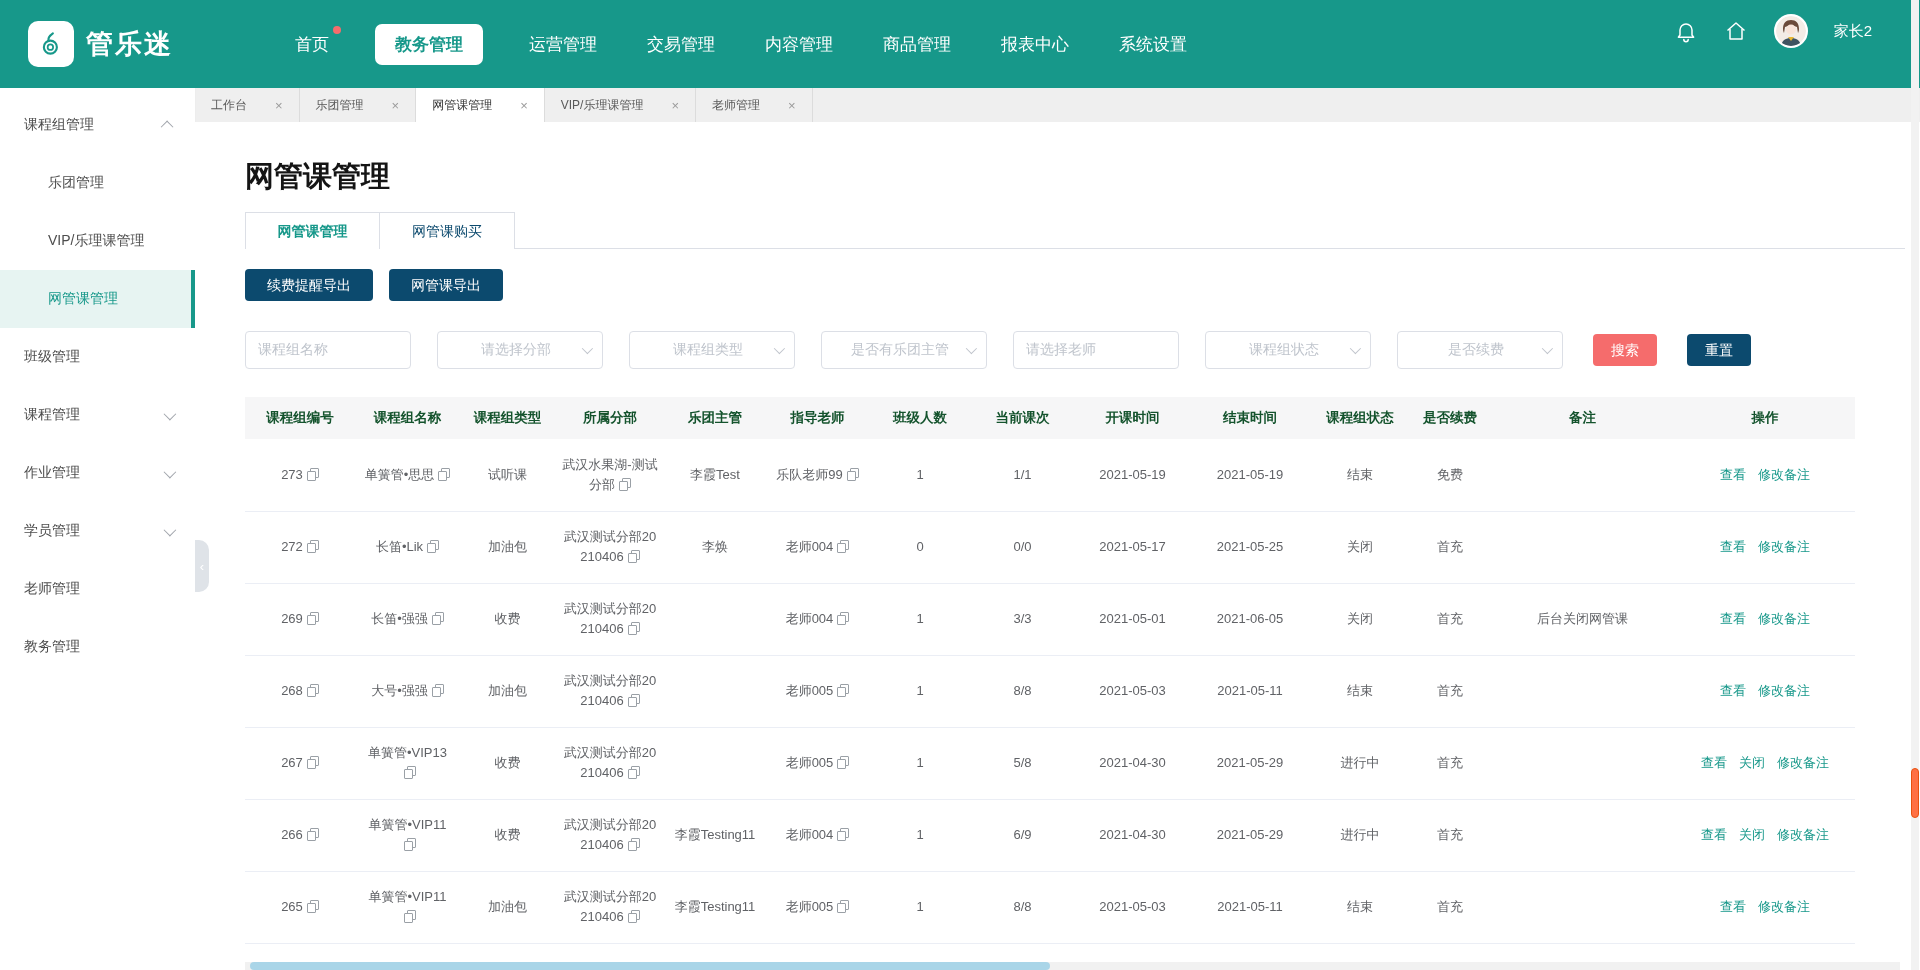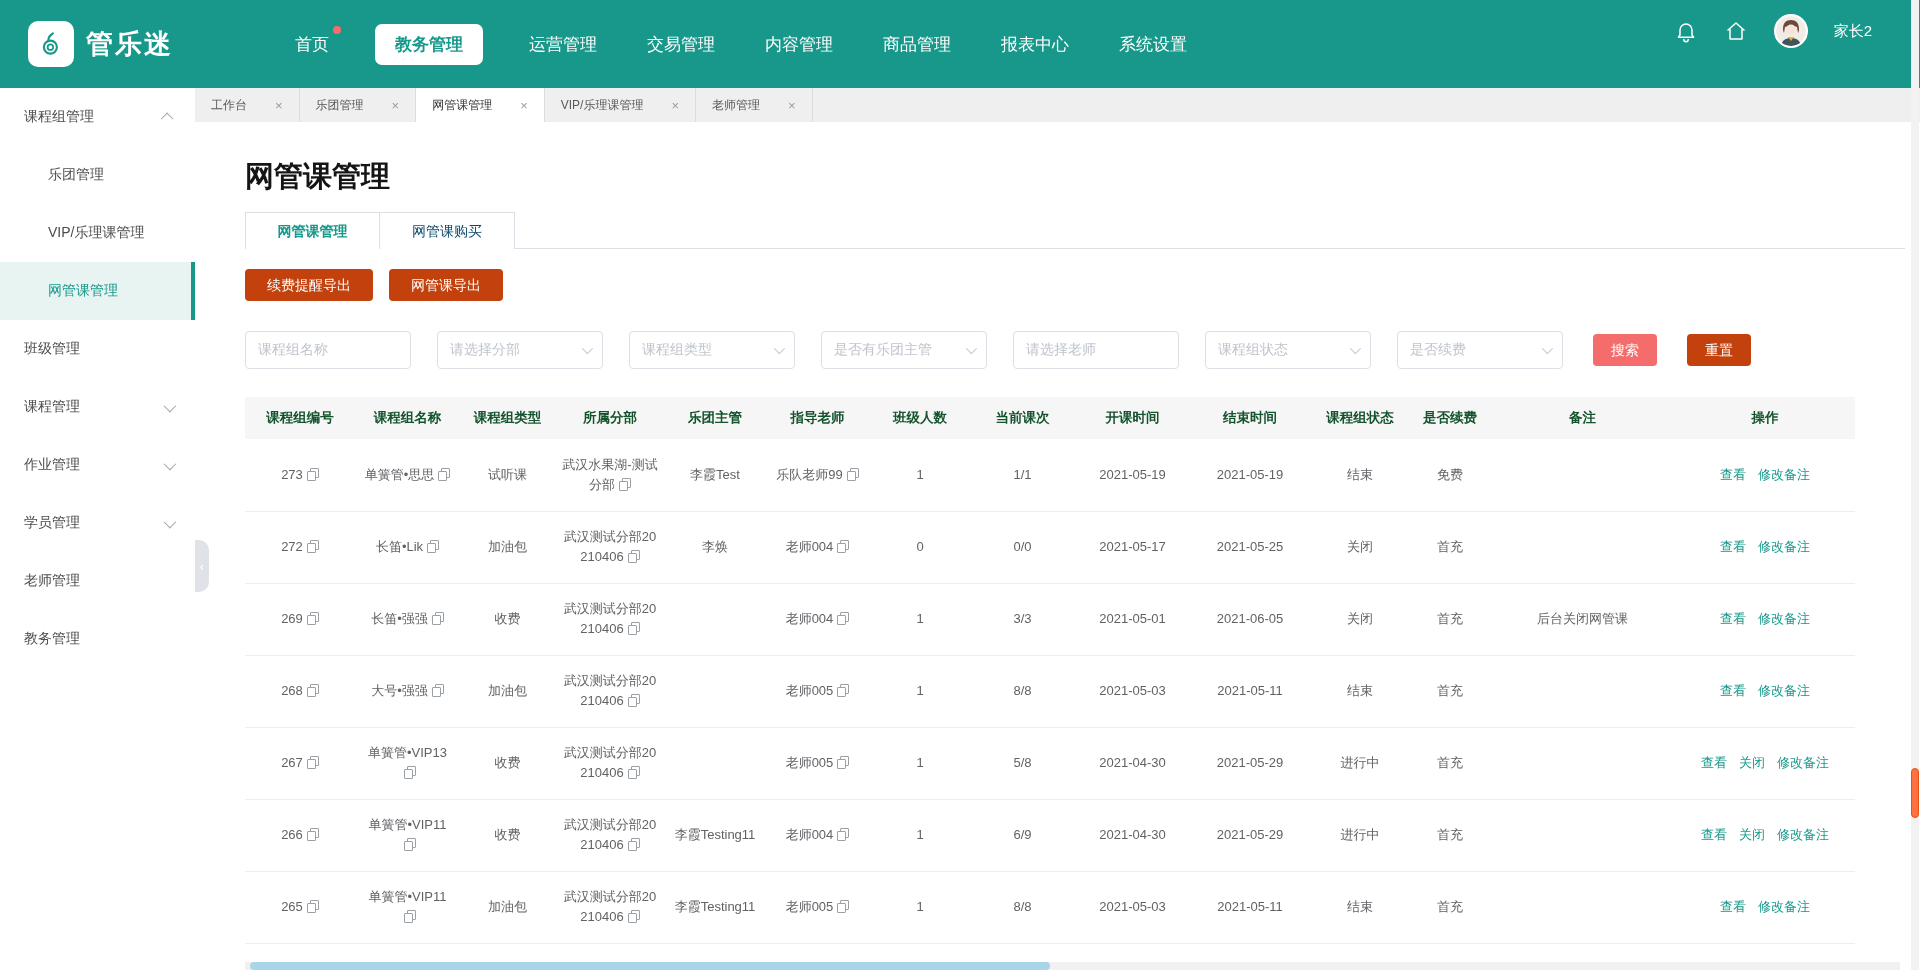--- a/index.html
+++ b/index.html
@@ -14,21 +14,21 @@
   .nav-item { color:#fff; font-size:17px; cursor:pointer; position:relative; white-space:nowrap; padding:9px 4px; }
   .nav-item.active { background:#fff; color:#17988a; border-radius:7px; padding:9px 20px; font-weight:bold; }
   .nav-item .dot { position:absolute; top:2px; right:-8px; width:8px; height:8px; background:#f56c6c; border-radius:50%; }
   .top-right { position:absolute; right:48px; top:0; height:62px; display:flex; align-items:center; gap:26px; }
   .icon-btn { width:24px; height:24px; cursor:pointer; display:flex; }
   .avatar { width:34px; height:34px; border-radius:50%; background:#fff; overflow:hidden; border:2px solid #fff; cursor:pointer; }
   .user-name { color:#fff; font-size:15px; cursor:pointer; }
 
   
   .workspace { display:flex; height:882px; }
-  .sidebar { width:195px; background:#fff; position:relative; flex:none; padding-top:0; box-shadow:1px 0 0 #ededed; }
+  .sidebar { width:195px; background:#fff; position:relative; flex:none; padding-top:8px; box-shadow:1px 0 0 #ededed; }
   .side-item { height:58px; display:flex; align-items:center; font-size:14px; color:#4d4d4d; cursor:pointer; padding:0 22px 0 24px; position:relative; }
   .side-item.sub { padding-left:48px; }
   .side-item.active { background:#e7f4f2; color:#17988a; }
   .side-item.active::after { content:""; position:absolute; right:0; top:0; width:4px; height:100%; background:#17988a; }
   .side-item .chev { margin-left:auto; width:9px; height:9px; border-right:1.4px solid #a0a4ab; border-bottom:1.4px solid #a0a4ab; }
   .chev.down { transform:rotate(45deg) translateY(-2px); }
   .chev.up { transform:rotate(-135deg) translateY(-2px); }
   .collapse-handle { position:absolute; right:-14px; top:452px; width:14px; height:52px; background:#dfe3e8; border-radius:0 10px 10px 0; color:#fff; font-size:13px; display:flex; align-items:center; justify-content:center; cursor:pointer; z-index:5; }
 
   
@@ -42,26 +42,26 @@
   .content { flex:1; background:#fff; position:relative; overflow:hidden; padding:34px 15px 0 50px; }
   .page-title { font-size:29px; font-weight:bold; color:#141414; height:44px; line-height:40px; }
 
   .card-tabs { display:flex; margin-top:12px; border-bottom:1px solid #dcdfe6; height:37px; }
   .card-tab { width:135px; height:37px; line-height:36px; text-align:center; font-size:14px; color:#0c4a6e; border:1px solid #dcdfe6; border-bottom:none; background:#fff; cursor:pointer; }
   .card-tab + .card-tab { border-left:none; }
   .card-tab.active { color:#17988a; font-weight:bold; position:relative; }
   .card-tab.active::after { content:""; position:absolute; left:0; right:0; bottom:-1px; height:1px; background:#fff; }
 
   .btn-row { margin-top:20px; display:flex; gap:16px; }
-  .btn { height:32px; padding:0 22px; background:#c2410c; color:#fff; font-size:14px; border:none; border-radius:4px; cursor:pointer; line-height:32px; }
+  .btn { height:32px; padding:0 22px; background:#0c4a6e; color:#fff; font-size:14px; border:none; border-radius:4px; cursor:pointer; line-height:32px; }
   .btn.danger { background:#f56c6c; }
 
   .filter-row { margin-top:30px; display:flex; align-items:center; gap:26px; }
   .field { width:166px; height:38px; border:1px solid #dcdfe6; border-radius:4px; display:flex; align-items:center; padding:0 12px; font-size:14px; color:#bfc4cc; cursor:text; background:#fff; }
-  .field.select { cursor:pointer; }
+  .field.select { cursor:pointer;text-align:center; }
   .field .ph { flex:1; white-space:nowrap; overflow:hidden; }
   .field .caret { width:8px; height:8px; border-right:1.4px solid #c0c4cc; border-bottom:1.4px solid #c0c4cc; transform:rotate(45deg) translateY(-2px); flex:none; }
   .filter-row .btn { margin-left:4px; padding:0 18px; }
 
   
   table { margin-top:28px; border-collapse:collapse; table-layout:fixed; width:1610px; }
   thead th { background:#f6f6f7; height:42px; font-size:13.5px; color:#14532d; font-weight:bold; text-align:center; }
   tbody td { height:72px; font-size:13px; color:#606266; text-align:center; border-bottom:1px solid #ebeef5; padding:6px 6px; line-height:20px; word-break:break-all; }
   .copy { display:inline-block; width:12px; height:13px; position:relative; margin-left:4px; vertical-align:-2px; cursor:pointer; }
   .copy::before { content:""; position:absolute; right:0; top:0; width:7px; height:8px; border:1px solid #9aa0a6; border-radius:1px; }

